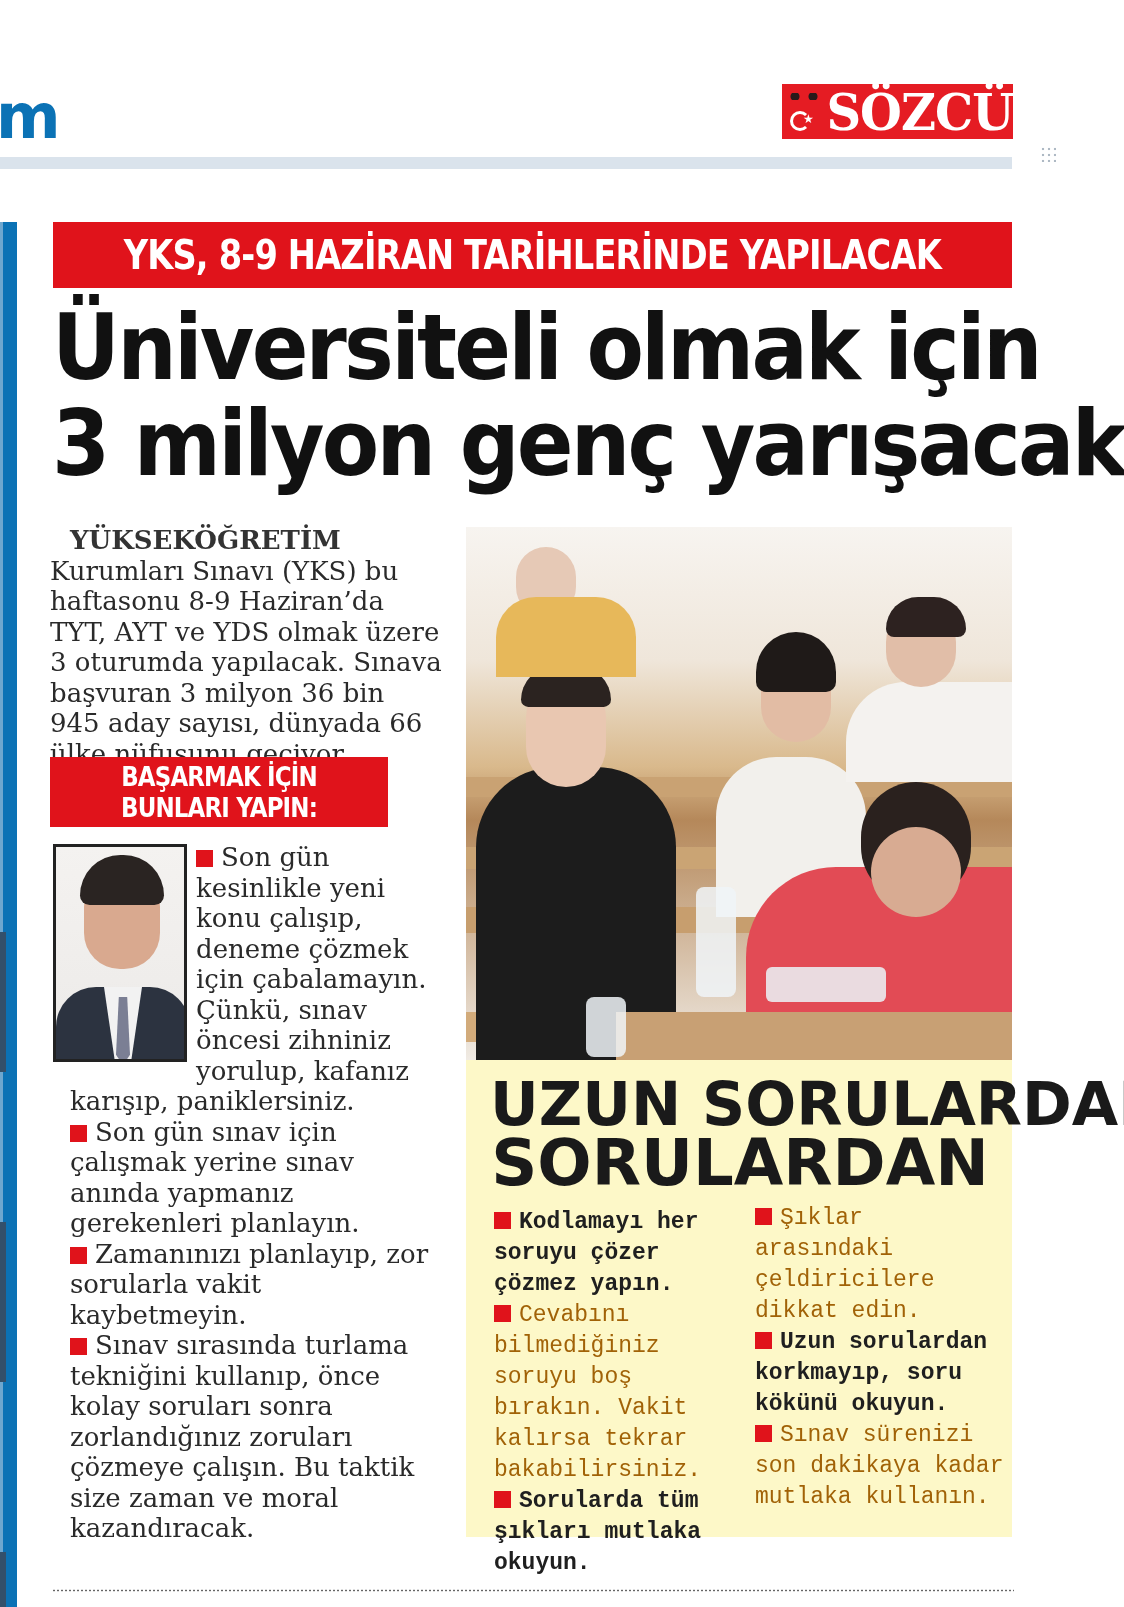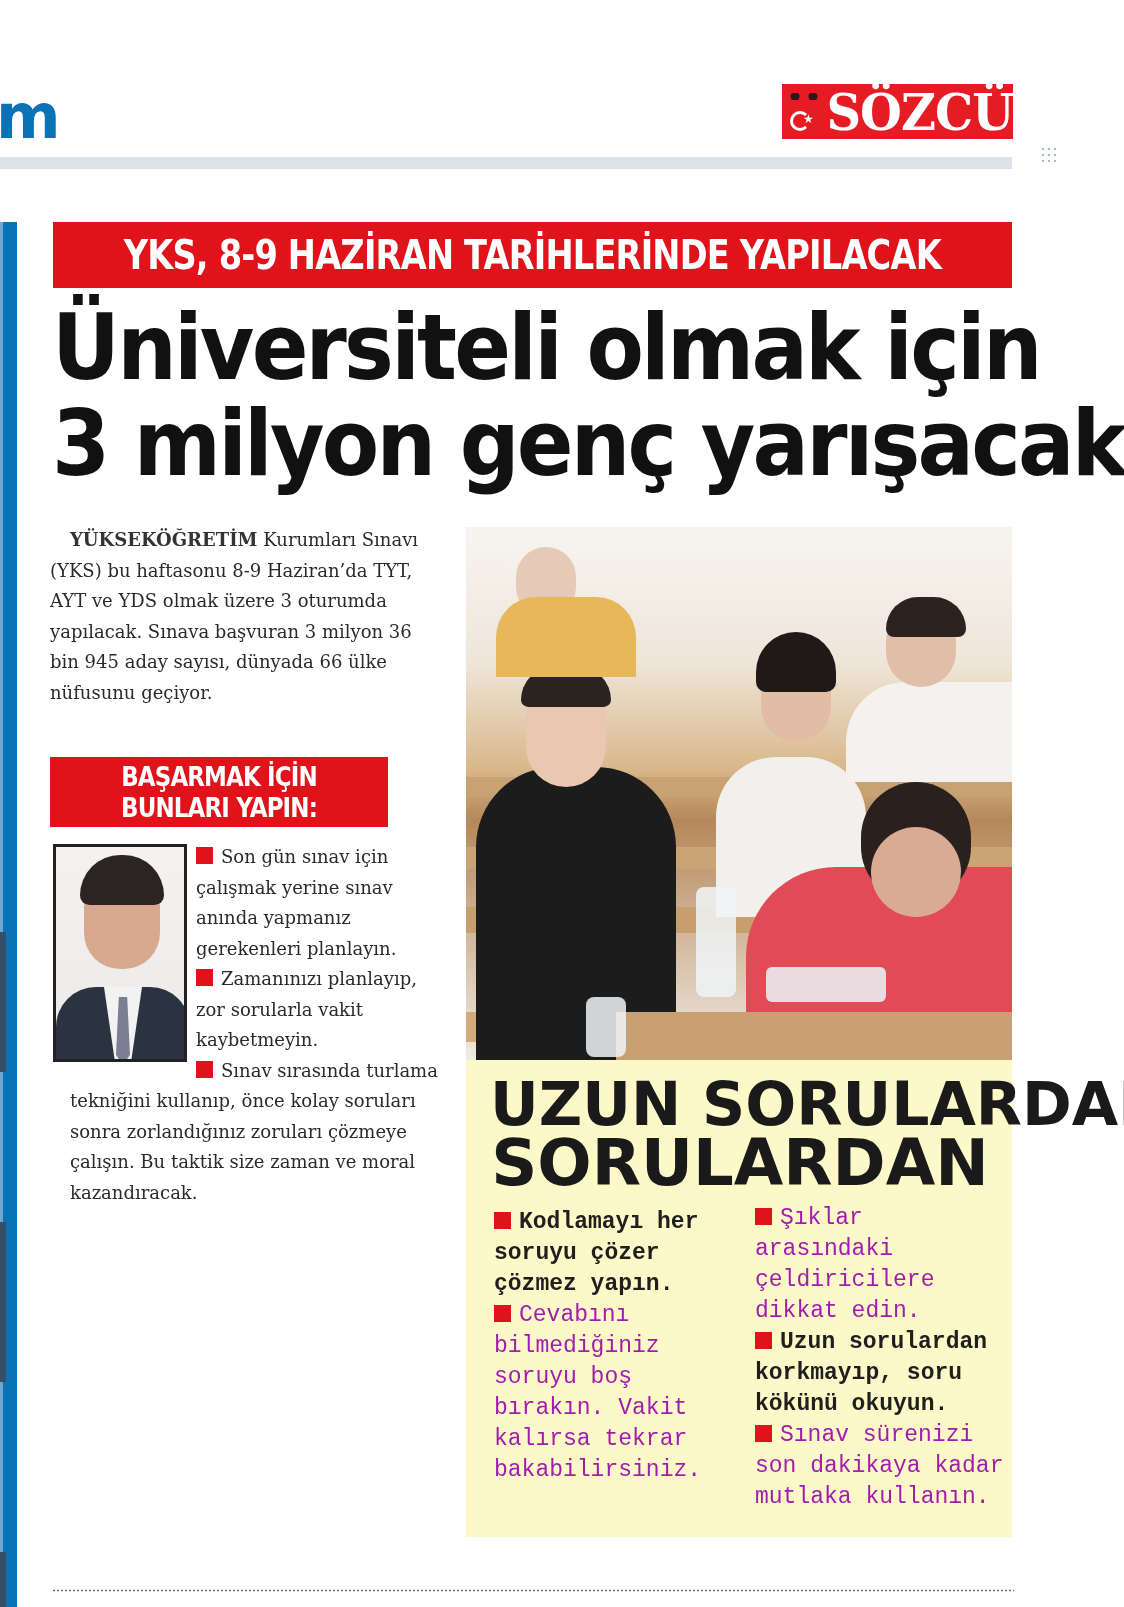--- a/index.html
+++ b/index.html
@@ -42,21 +42,21 @@
     color: #fff; font-family: "DejaVu Sans", sans-serif; font-weight: bold; font-size: 41px;
     display: flex; align-items: center; justify-content: center; letter-spacing: -1px;
     transform-origin: left center; white-space: nowrap; }
   .kicker span { display: inline-block; transform: scaleX(0.82); }
 
   .headline { left: 52px; top: 300px; width: 965px; color: #111; font-family: "DejaVu Sans", sans-serif;
     font-weight: bold; font-size: 90px; line-height: 96px; letter-spacing: -3px; }
   .headline div { white-space: nowrap; transform: scaleX(0.93); transform-origin: left center; }
 
   
-  .body-col { left: 50px; width: 392px; font-family: "DejaVu Serif", serif; font-size: 18px;
+  .body-col { left: 50px; width: 392px; font-family: "DejaVu Serif", serif; font-size: 26px;
     line-height: 30.5px; color: #2a2a2a; }
   .body-col p { text-align: left; }
   .intro { top: 525px; }
   .intro .lead { font-weight: bold; color: #333; padding-left: 20px; }
   .sq { display: inline-block; width: 17px; height: 17px; background: #e0131b; margin-right: 8px;
     vertical-align: -1px; }
 
   .tips-header { left: 50px; top: 757px; width: 338px; height: 70px; background: #e0131b;
     color: #fff; font-family: "DejaVu Sans", sans-serif; font-weight: bold; font-size: 27px;
     line-height: 31px; text-align: center; padding-top: 4px; letter-spacing: -1px; }
@@ -84,21 +84,21 @@
 
   
   .ybox { left: 466px; top: 1060px; width: 546px; height: 477px; background: #fdf8c8; }
   .ybox-title1 { left: 490px; top: 1078px; width: 500px; font-family: "DejaVu Sans", sans-serif;
     font-weight: bold; font-size: 60px; line-height: 52px; color: #1a1a1a; text-align: center;
     letter-spacing: 0px; white-space: nowrap; }
   .ybox-title2 { left: 490px; top: 1128px; width: 500px; font-family: "DejaVu Sans", sans-serif;
     font-weight: bold; font-size: 64px; line-height: 70px; color: #1a1a1a; text-align: center;
     white-space: nowrap; }
   .ycol { font-family: Liberation Mono, monospace; font-size: 23px; line-height: 31px; color: #1f1f1f; }
-  .ycol .light { color: #a21caf; font-weight: normal; }
+  .ycol .light { color: #a16207; font-weight: normal; }
   .ycol .bold { font-weight: bold; }
   .ycol-a { left: 494px; top: 1207px; width: 245px; }
   .ycol-b { left: 755px; top: 1203px; width: 250px; }
 
   .bottom-dots { left: 52px; top: 1589px; width: 962px; height: 3px;
     background: radial-gradient(circle, #666 0.8px, transparent 1.2px) 0 0/4px 3px; }
 </style>
 </head>
 <body>
 
@@ -141,20 +141,21 @@
 <div class="abs portrait" title="Cihan Yeşilyurt portrait">
   <div class="suit"></div>
     <div class="shirt"></div>
     <div class="tie"></div>
   <div class="face"></div>
     <div class="hair"></div>
 </div>
 
 <div class="abs body-col quote">
   <div style="float:left;width:146px;height:226px;"></div>
+  <p style="padding-left:20px;"><span class="sq"></span><span>Son gün kesinlikle yeni konu çalışıp, deneme çözmek için çabalamayın. Çünkü, sınav öncesi zihniniz yorulup, kafanız karışıp, paniklersiniz.</span></p>
   <p style="padding-left:20px;"><span class="sq"></span><span>Son gün sınav için çalışmak yerine sınav anında yapmanız gerekenleri planlayın.</span></p>
   <p style="padding-left:20px;"><span class="sq"></span><span>Zamanınızı planlayıp, zor sorularla vakit kaybetmeyin.</span></p>
   <p style="padding-left:20px;"><span class="sq"></span><span>Sınav sırasında turlama tekniğini kullanıp, önce kolay soruları sonra zorlandığınız zoruları çözmeye çalışın. Bu taktik size zaman ve moral kazandıracak.</span></p>
 </div>
 
 <div class="abs photo" title="Students taking an exam in a lecture hall">
 
   <div class="blk" style="left:0;top:250px;width:546px;height:20px;background:#c9a273;"></div>
   <div class="blk" style="left:0;top:320px;width:546px;height:22px;background:#caa474;"></div>
   <div class="blk" style="left:0;top:380px;width:546px;height:26px;background:#c79e6e;"></div>
@@ -180,20 +181,21 @@
   <div class="blk" style="left:30px;top:70px;width:140px;height:80px;background:#e7b85a;border-radius:40px 40px 0 0;"></div>
 </div>
 
 <div class="abs ybox"></div>
 <div class="abs ybox-title1">UZUN SORULARDAN</div>
 <div class="abs ybox-title2">SORULARDAN</div>
 
 <div class="abs ycol ycol-a">
   <p class="bold"><span class="sq"></span><span>Kodlamayı her soruyu çözer çözmez yapın.</span></p>
   <p class="light"><span class="sq"></span><span>Cevabını bilmediğiniz soruyu boş bırakın. Vakit kalırsa tekrar bakabilirsiniz.</span></p>
+  <p class="bold"><span class="sq"></span><span>Sorularda tüm şıkları mutlaka okuyun.</span></p>
 </div>
 <div class="abs ycol ycol-b">
   <p class="light"><span class="sq"></span><span>Şıklar arasındaki çeldiricilere dikkat edin.</span></p>
   <p class="bold"><span class="sq"></span><span>Uzun sorulardan korkmayıp, soru kökünü okuyun.</span></p>
   <p class="light"><span class="sq"></span><span>Sınav sürenizi son dakikaya kadar mutlaka kullanın.</span></p>
 </div>
 
 <div class="abs bottom-dots"></div>
 
 </body></html>

